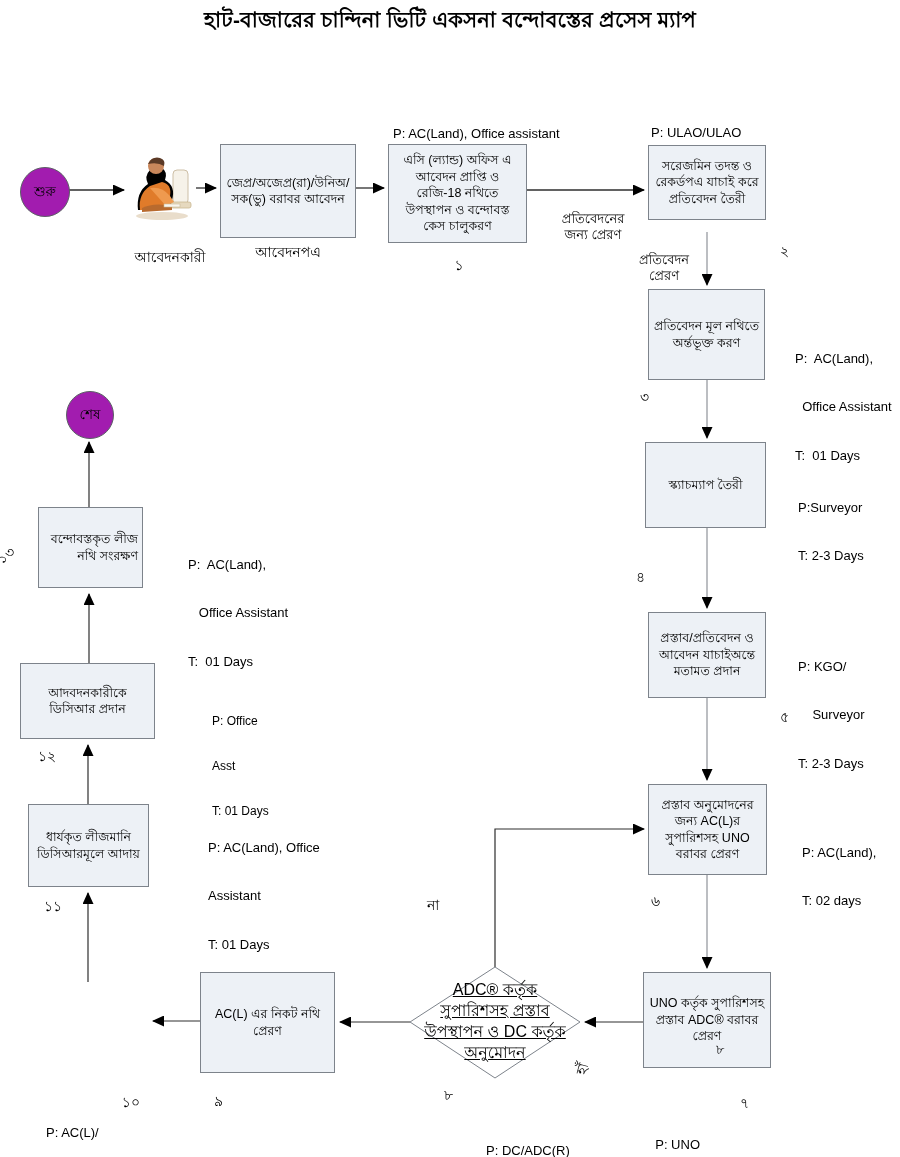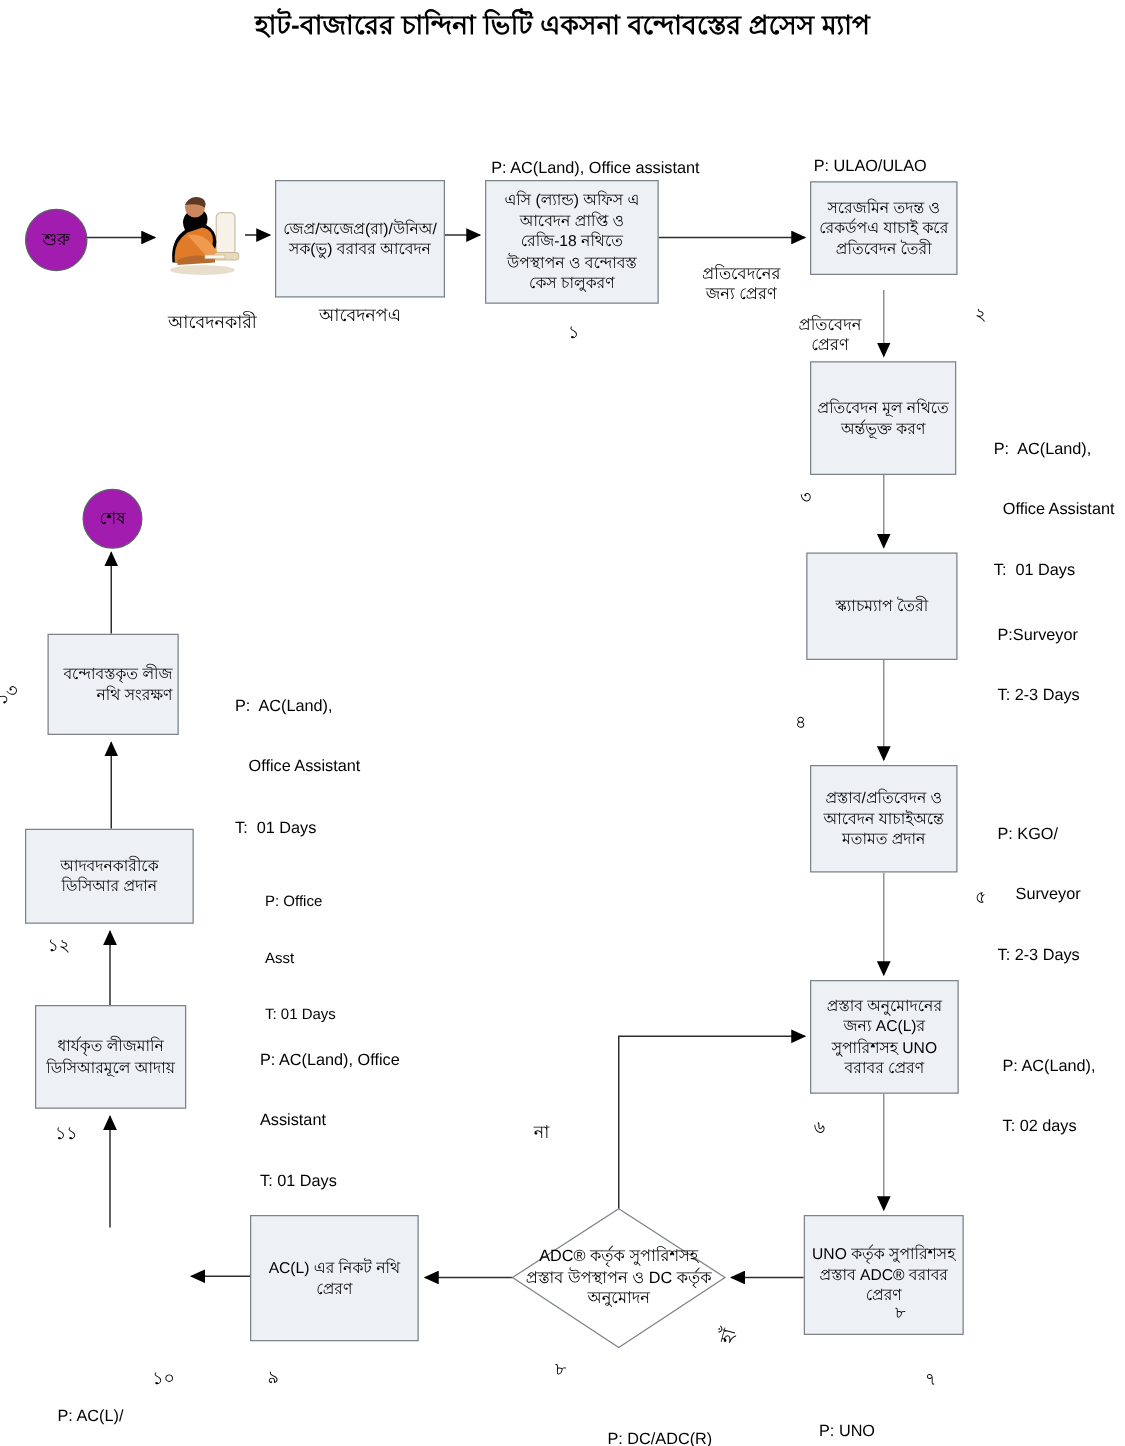--- a/index.html
+++ b/index.html
@@ -9,22 +9,22 @@
          font-size:21px;font-weight:bold;letter-spacing:.2px;}
   .box{position:absolute;background:#edf1f6;border:1px solid #7d838b;
        display:flex;align-items:center;justify-content:center;text-align:center;
        font-size:12.5px;line-height:1.32;padding:3px 4px;box-sizing:border-box;}
   .terminal{position:absolute;background:#a21caf;border:1px solid #5c6066;border-radius:50%;
        display:flex;align-items:center;justify-content:center;font-size:13.5px;}
   .caption{position:absolute;text-align:center;font-size:14px;}
   .role{position:absolute;font-size:13px;line-height:1.25;white-space:pre;}
   .num{position:absolute;font-size:14px;}
   .edge-label{position:absolute;text-align:center;font-size:13px;line-height:1.2;}
-  .diamond-text{position:absolute;text-align:center;font-size:13px;line-height:1.3;
-       display:flex;align-items:center;justify-content:center;}
+  .diamond-text{position:absolute;text-align:center;font-size:16px;line-height:1.3;
+       display:flex;align-items:center;justify-content:center;text-decoration:underline;}
   svg.wires{position:absolute;left:0;top:0;pointer-events:none;}
   .inner-num{position:absolute;font-size:13px;}
 </style>
 </head>
 <body>
 
 <div class="stage">
 
   <div class="title">হাট-বাজারের চান্দিনা ভিটি একসনা বন্দোবস্তের প্রসেস ম্যাপ</div>
 

